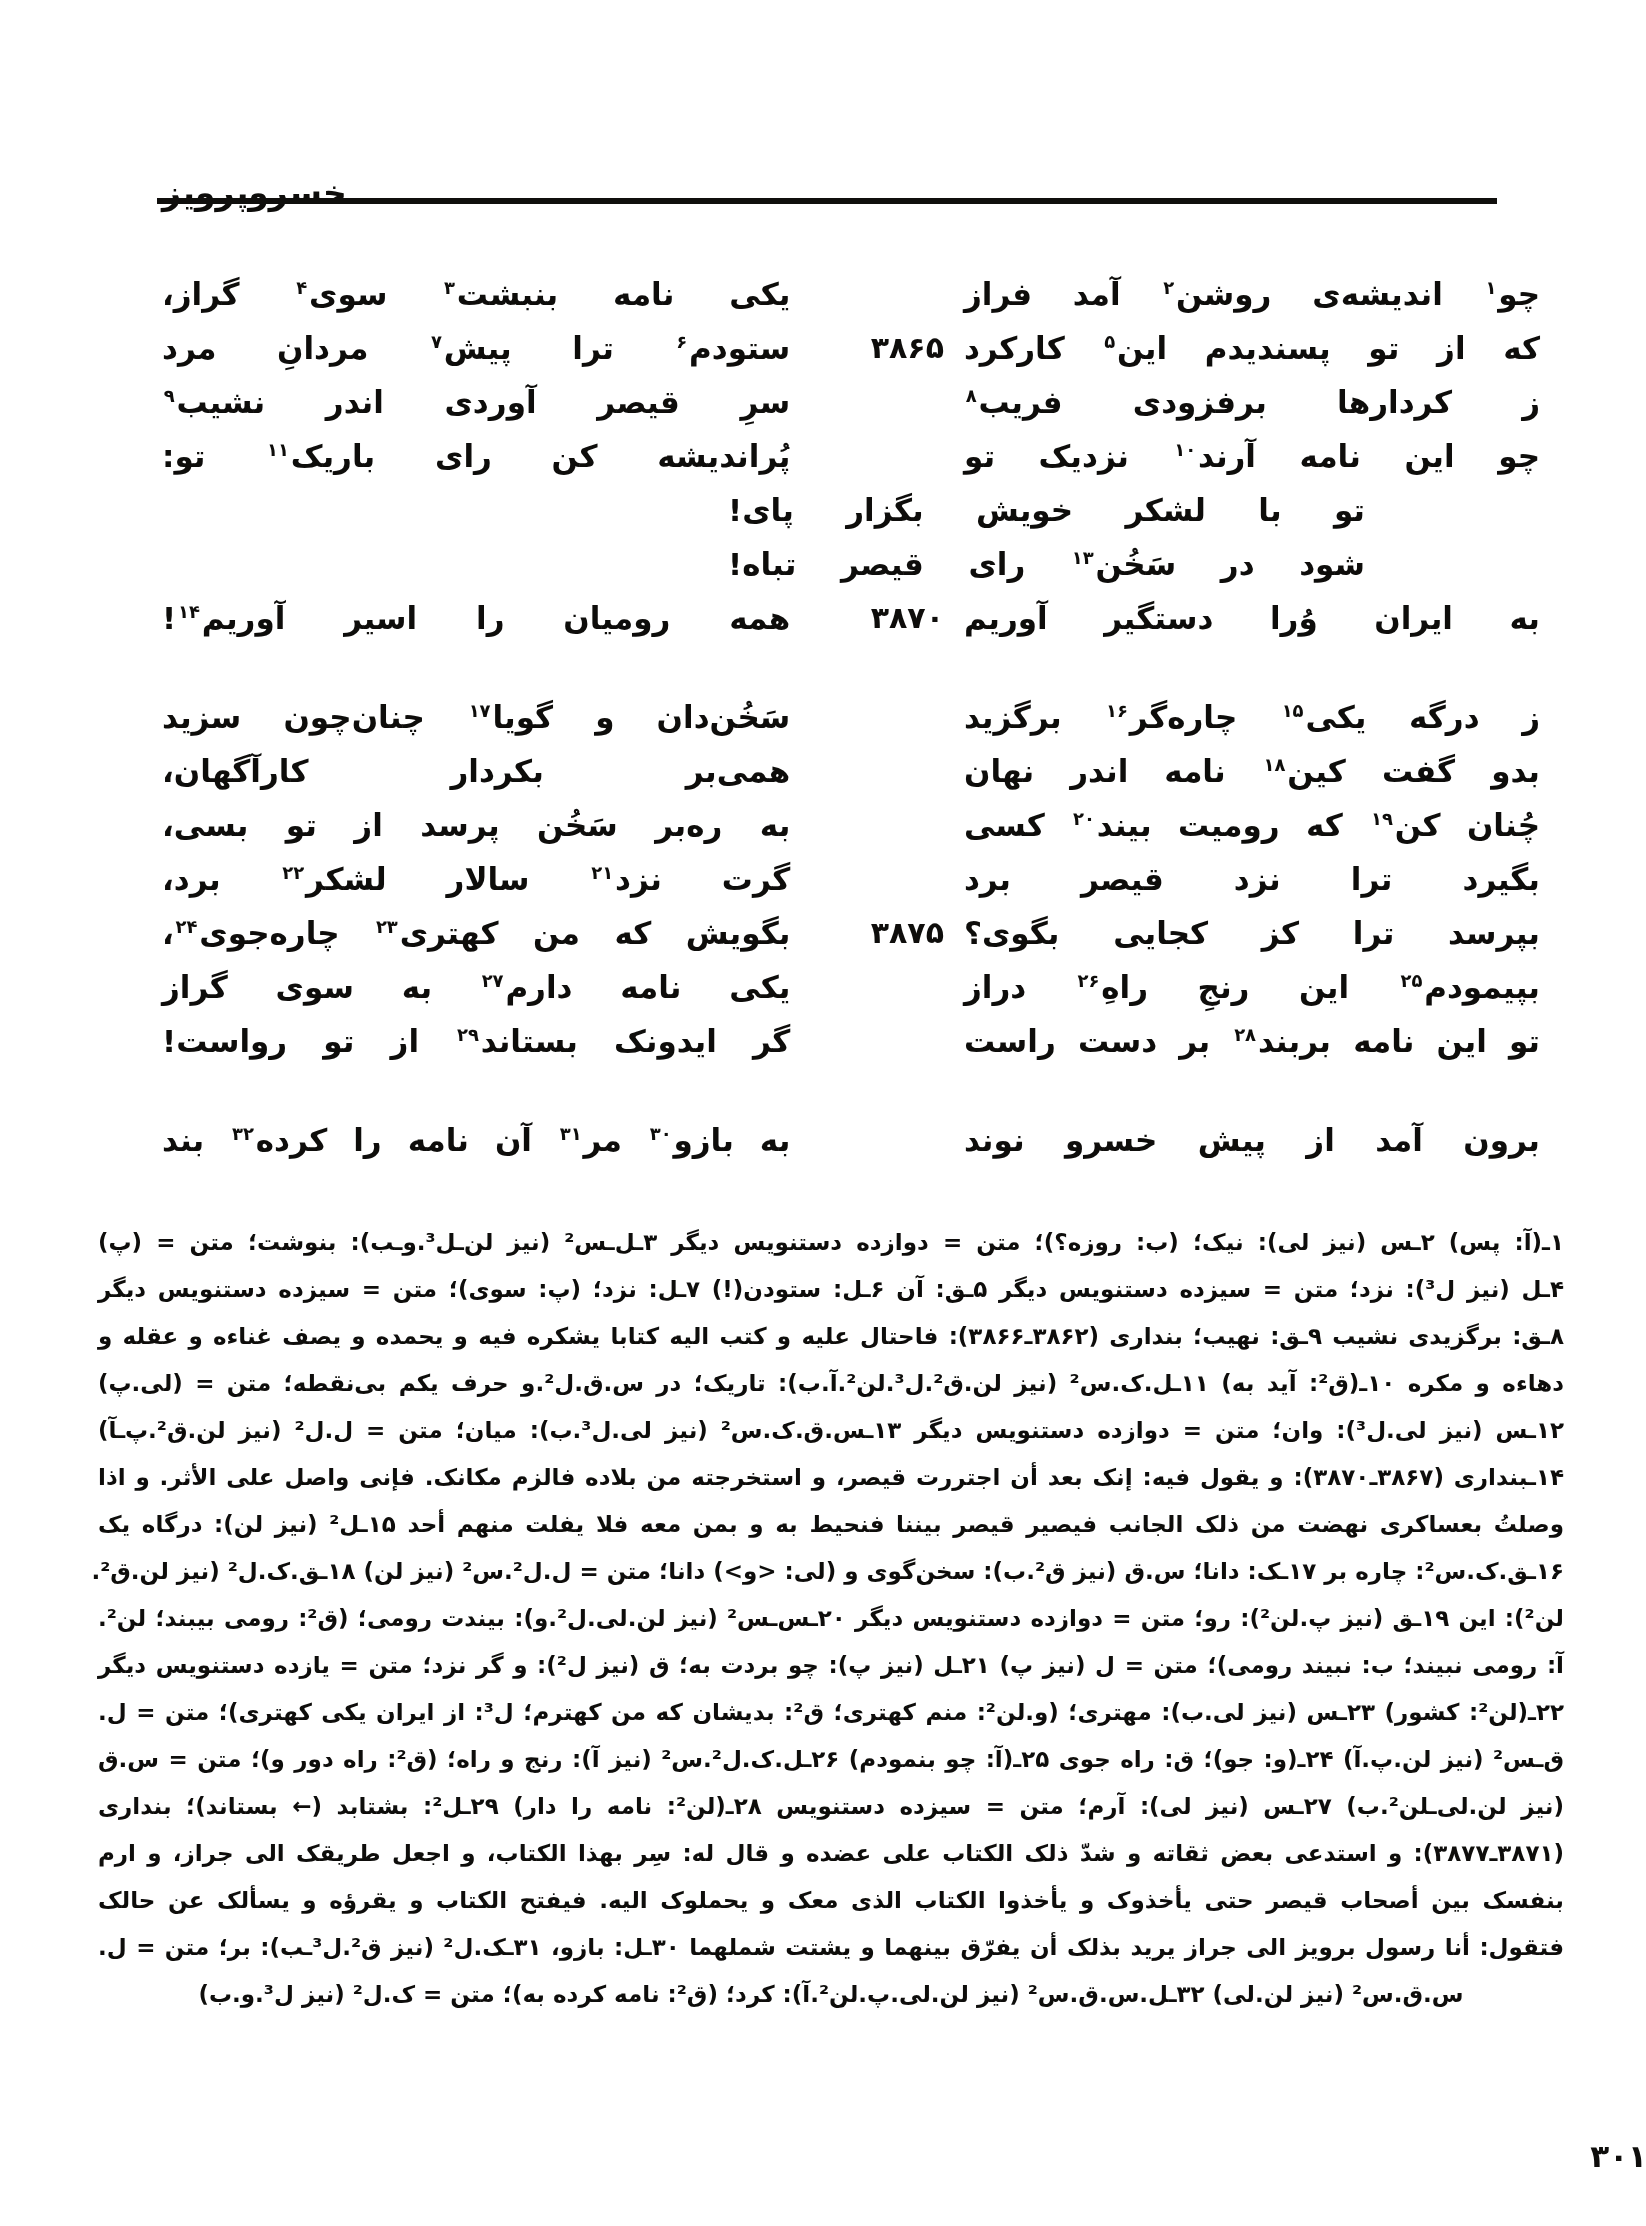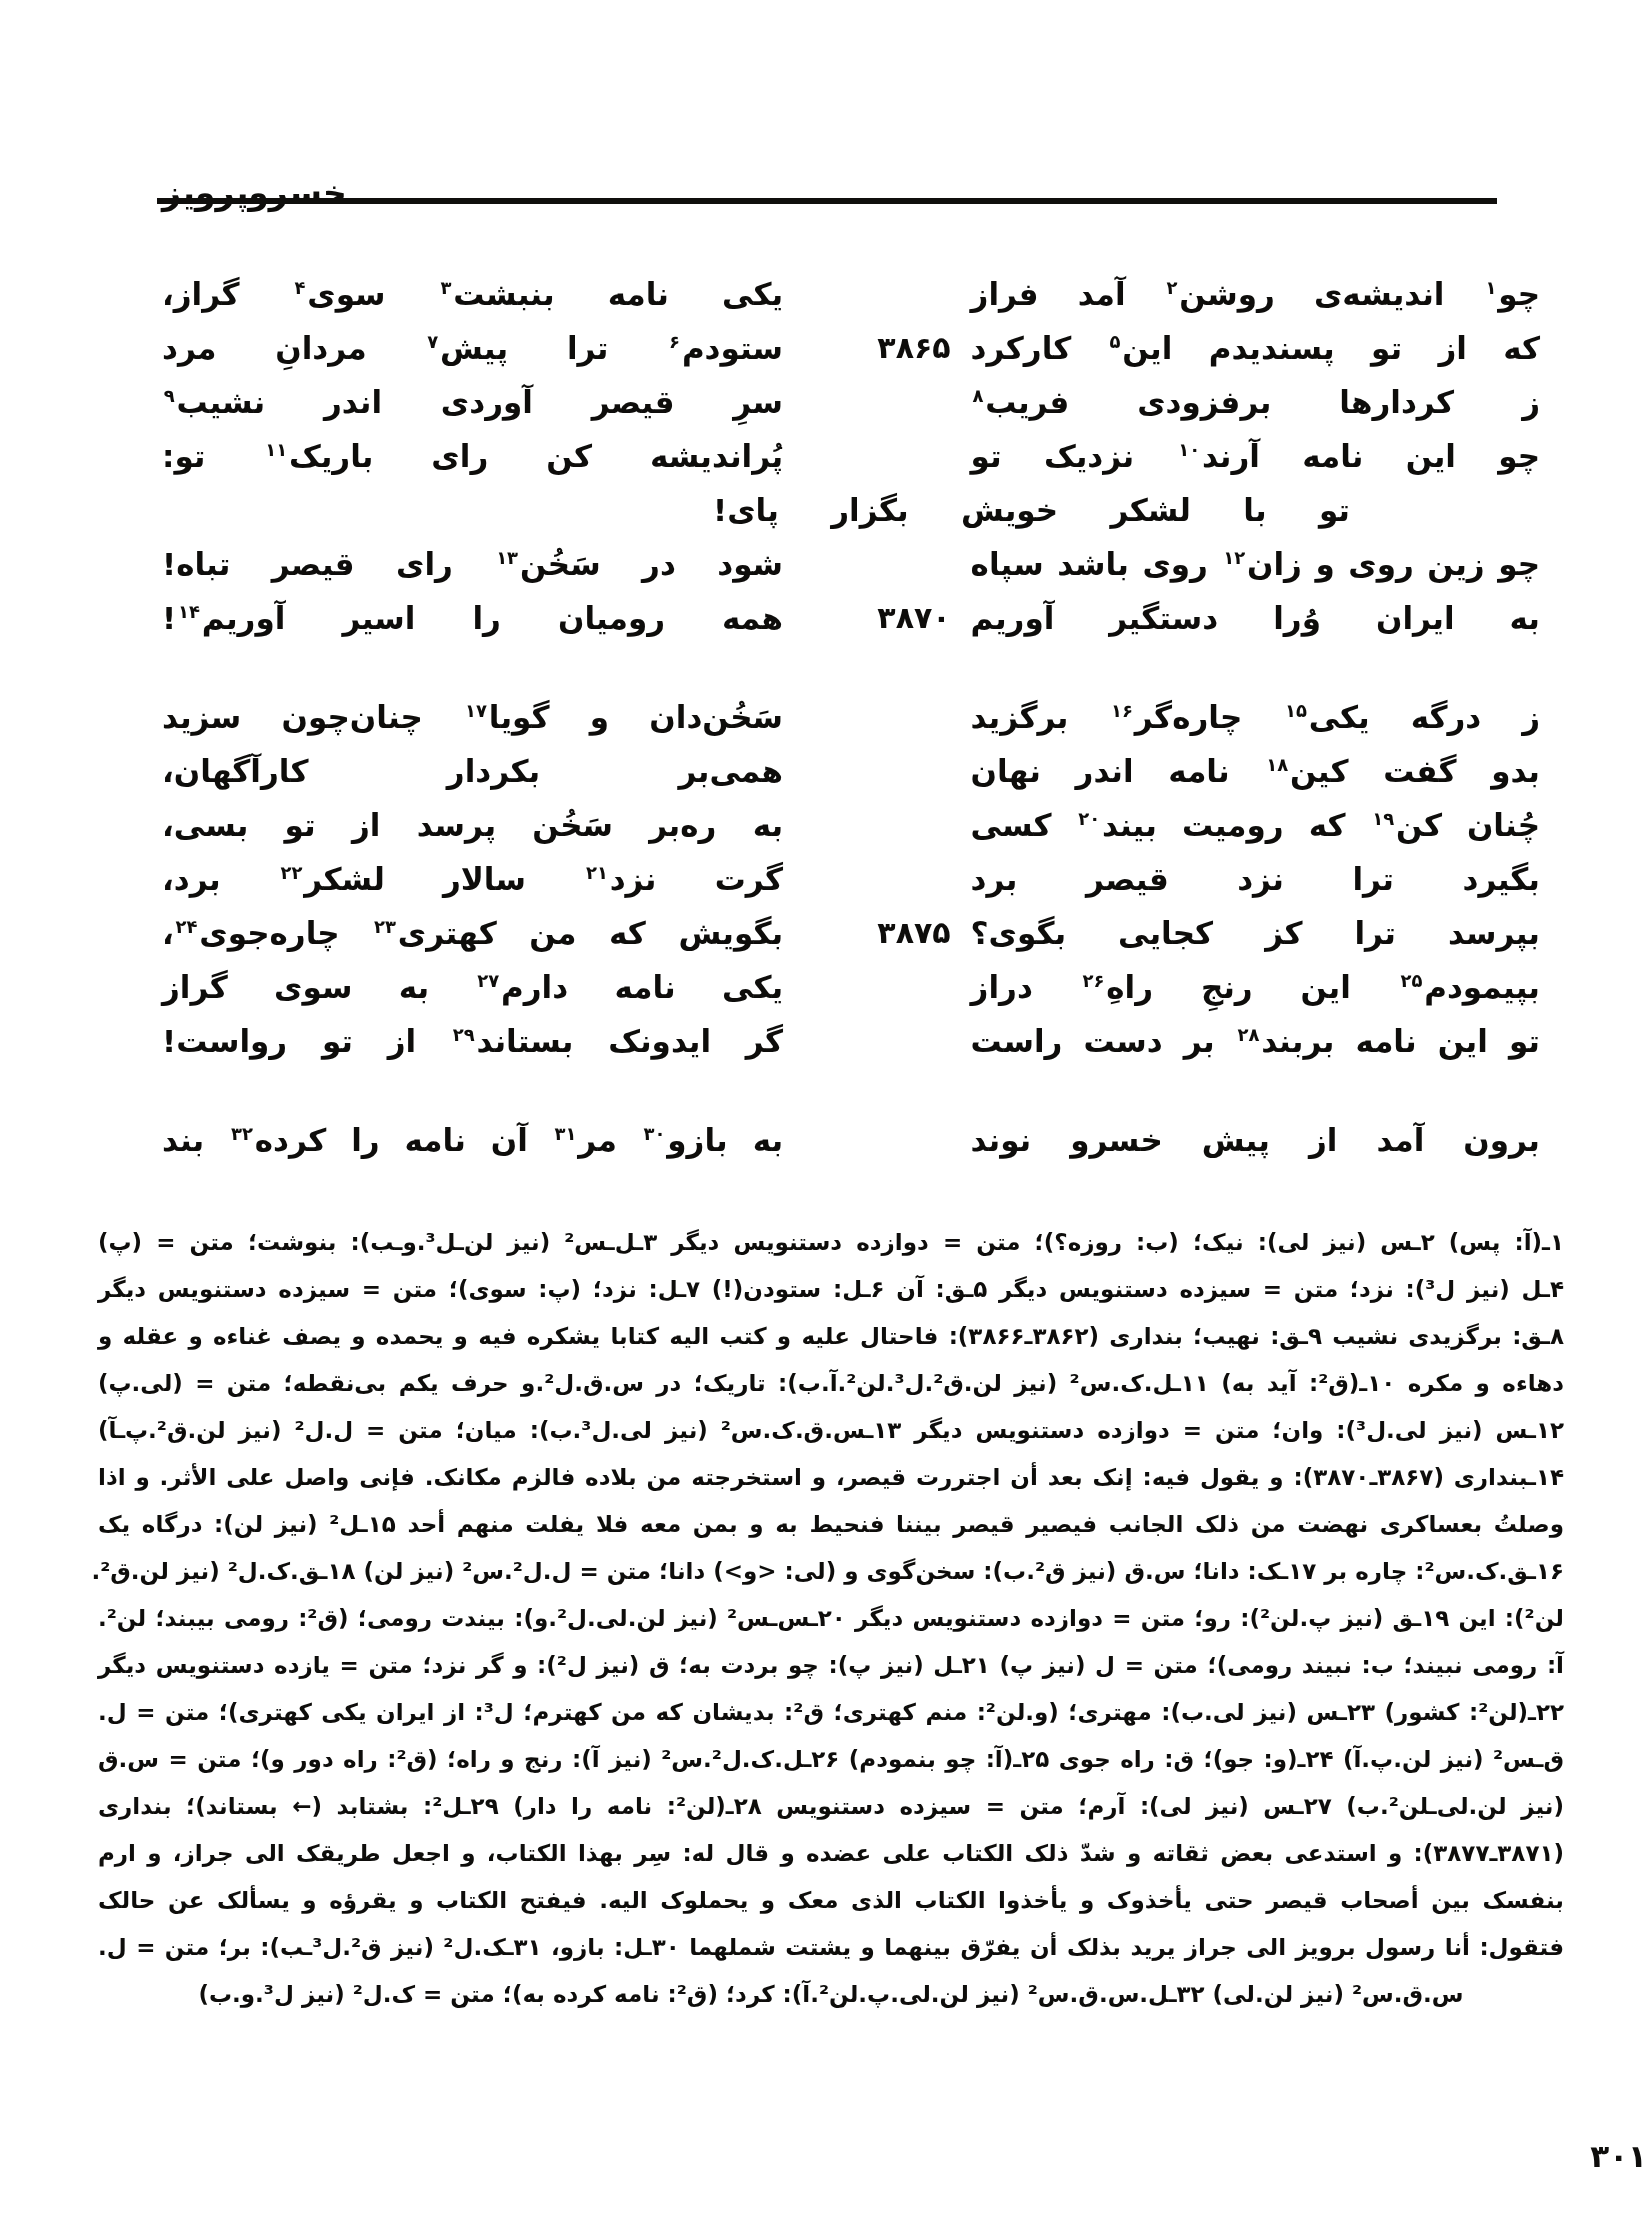--- a/index.html
+++ b/index.html
@@ -31,21 +31,21 @@
     text-align:justify;text-align-last:justify;
     text-justify:inter-word;
     overflow:visible;white-space:nowrap;
   }
   .h-first{width:584px;}
   .h-num{
     width:100px;margin-right:20px;
     font-size:30px;line-height:54px;
     text-align:right;direction:ltr;
   }
-  .h-second{width:637px;margin-right:70px;}
+  .h-second{width:637px;margin-right:55px;}
   sup{
     font-size:58%;
     vertical-align:baseline;position:relative;top:-0.62em;
     margin:0 1.8px;font-weight:bold;
   }
   .footnotes{
     position:absolute;left:98px;top:1219px;width:1466px;
     direction:rtl;
   }
   .fn-line{
@@ -94,21 +94,20 @@
         <div class="h-num"></div>
         <div class="hemi h-second">پُراندیشه کن رای باریک<sup>۱۱</sup> تو:</div>
       </div>
 
       <div class="vrow">
         <div class="h-num"></div>
         <div class="hemi h-second">تو با لشکر خویش بگزار پای!</div>
       </div>
 
       <div class="vrow">
-        <div class="hemi h-first">چو زین روی و زان<sup>۱۲</sup> روی باشد سپاه</div>
         <div class="h-num"></div>
         <div class="hemi h-second">شود در سَخُن<sup>۱۳</sup> رای قیصر تباه!</div>
       </div>
 
       <div class="vrow">
         <div class="hemi h-first">به ایران وُرا دستگیر آوریم</div>
         <div class="h-num">۳۸۷۰</div>
         <div class="hemi h-second">همه رومیان را اسیر آوریم<sup>۱۴</sup>!</div>
       </div>
 

